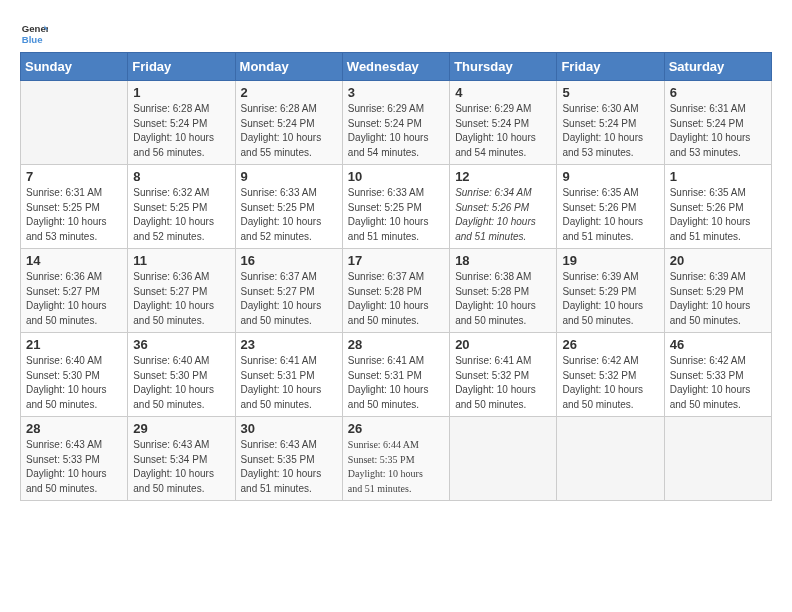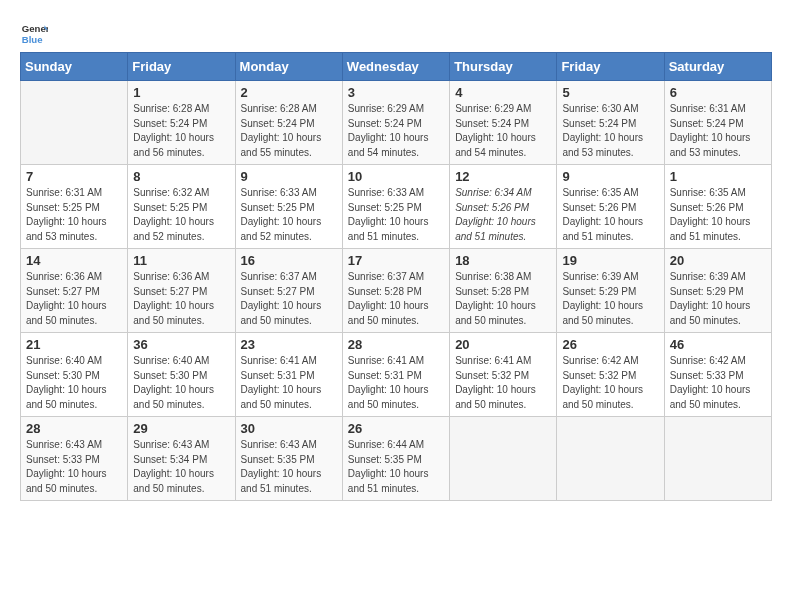--- a/index.html
+++ b/index.html
@@ -330,21 +330,21 @@
           </td>
           <td>
             <span class="day-number">30</span>
             <div class="day-info" style="white-space: pre-line;">Sunrise: 6:43 AM
 Sunset: 5:35 PM
 Daylight: 10 hours
 and 51 minutes.</div>
           </td>
           <td>
             <span class="day-number">26</span>
-            <div class="day-info" style="white-space: pre-line;">Sunrise: 6:44 AM
+            <div class="day-info" style="white-space: pre-line; font-family: Liberation Serif, serif;">Sunrise: 6:44 AM
 Sunset: 5:35 PM
 Daylight: 10 hours
 and 51 minutes.</div>
           </td>
           <td class="empty-cell"></td>
           <td class="empty-cell"></td>
           <td class="empty-cell"></td>
         </tr>
       </tbody>
   </table>

